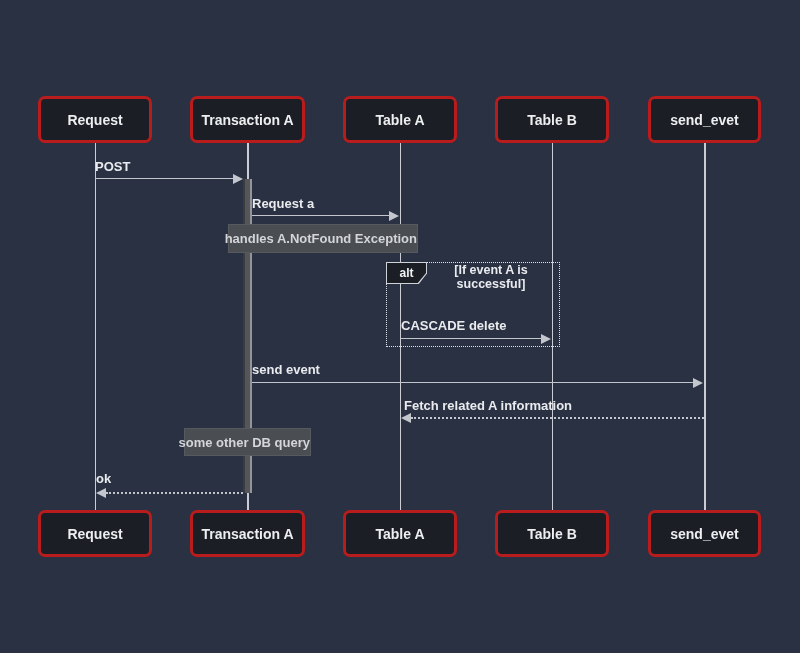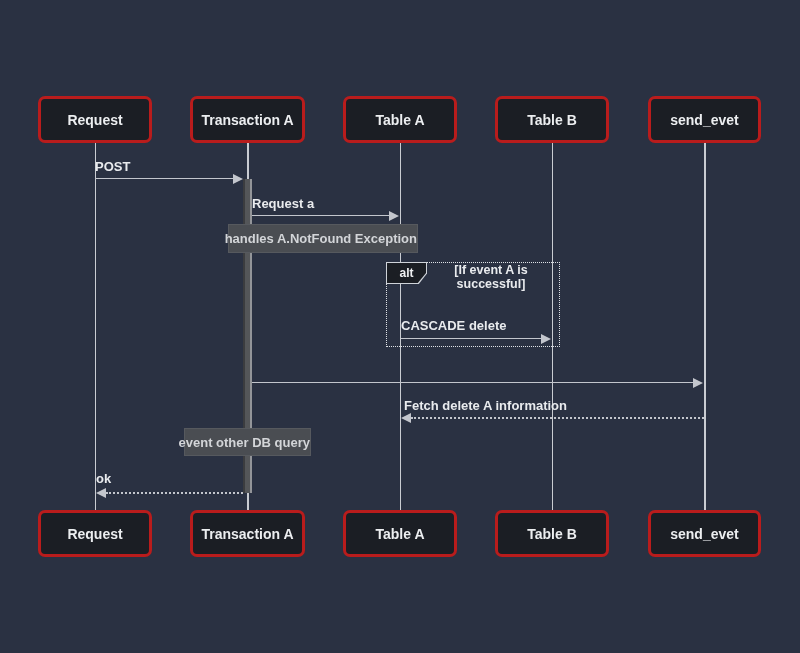--- a/index.html
+++ b/index.html
@@ -111,29 +111,30 @@
   <div class="alt-frame"></div>
   <div class="alt-tab-outer">
     <div class="alt-tab-inner">alt</div>
   </div>
   <div class="alt-condition">[If event A is successful]</div>
 
   <div class="msg-label" style="left:401px;top:318px;width:150px;">CASCADE delete</div>
   <div class="line-solid" style="left:401px;top:338px;width:140px;"></div>
   <div class="arrow-right" style="left:541px;top:334px;"></div>
 
+  <div class="msg-label" style="left:252px;top:362px;width:451px;">send event</div>
   <div class="line-solid" style="left:252px;top:382px;width:442px;"></div>
   <div class="arrow-right" style="left:693px;top:378px;"></div>
 
-  <div class="msg-label" style="left:404px;top:398px;width:300px;">Fetch delete A information</div>
+  <div class="msg-label" style="left:404px;top:398px;width:300px;">Fetch related A information</div>
   <div class="line-dashed" style="left:411px;top:417px;width:293px;"></div>
   <div class="arrow-left" style="left:401px;top:413px;"></div>
 
   <div class="note" style="left:184px;top:428px;width:127px;height:28px;">
-      <span>event other DB query</span>
+      <span>some other DB query</span>
     </div>
 
   <div class="msg-label" style="left:96px;top:471px;width:147px;">ok</div>
   <div class="line-dashed" style="left:106px;top:492px;width:137px;"></div>
   <div class="arrow-left" style="left:96px;top:488px;"></div>
 
   <div class="actor" style="left:38px;top:510px;width:114px;">
       <span>Request</span>
     </div>
   <div class="actor" style="left:190px;top:510px;width:115px;">

